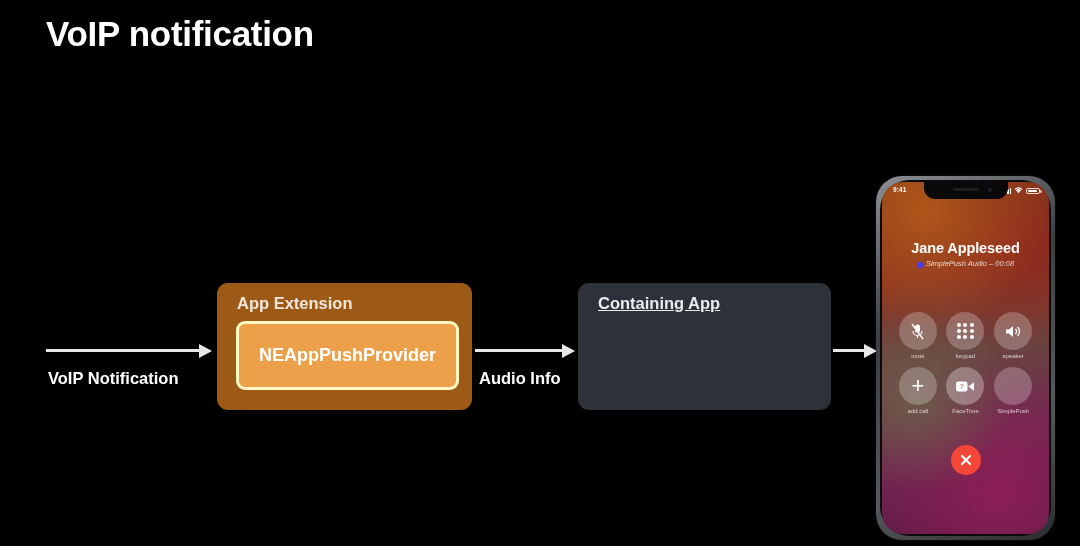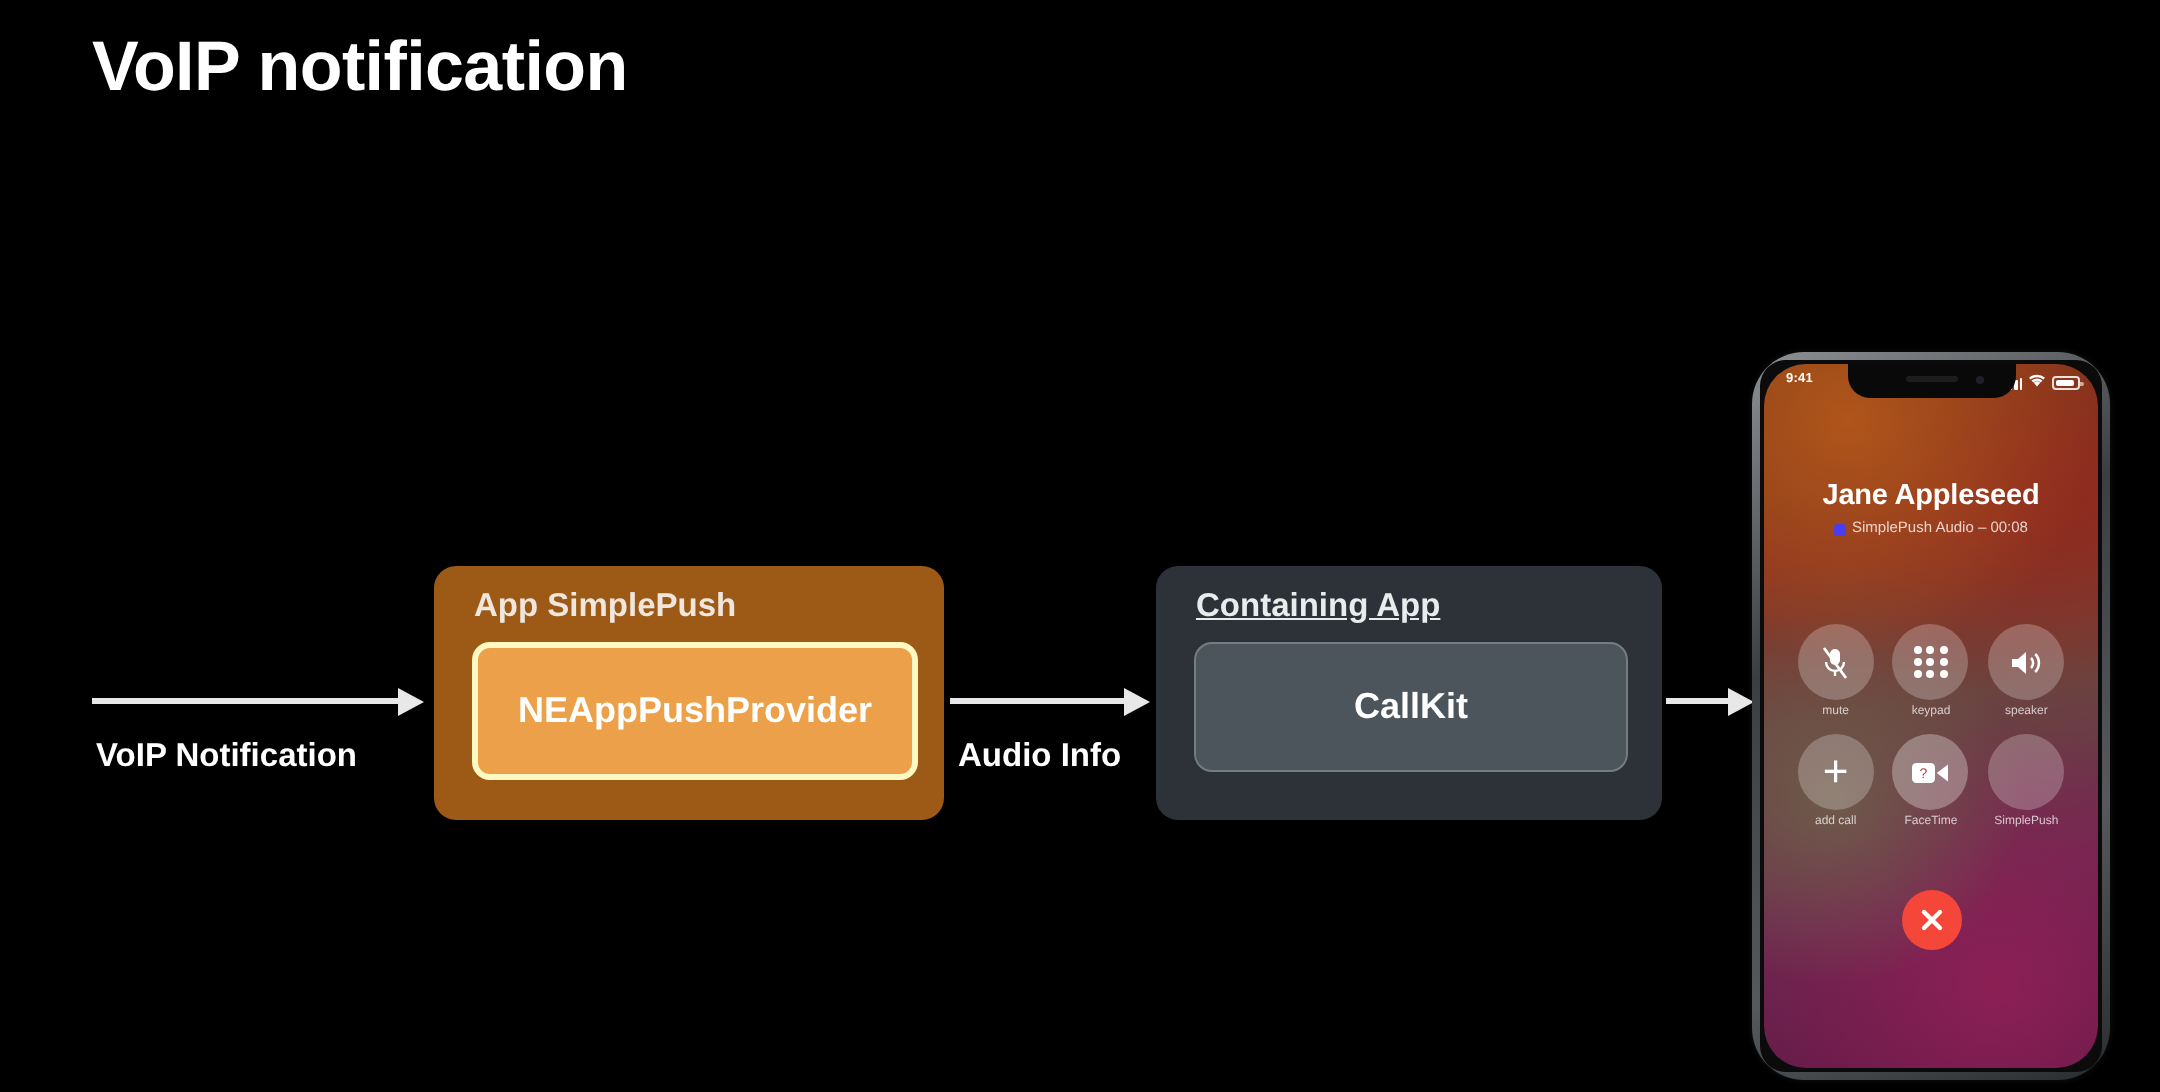--- a/index.html
+++ b/index.html
@@ -148,21 +148,21 @@
     height: 364px;
     border-radius: 26px;
     background: linear-gradient(150deg,#8d9195 0%,#3b3f42 35%,#55595c 70%,#2a2d2f 100%);
     padding: 4px;
     box-sizing: border-box;
     box-shadow: 0 0 3px rgba(255,255,255,0.08);
   }
   .phone-inner-frame {
     width: 100%;
     height: 100%;
-    border-radius: 13px;
+    border-radius: 30px;
     background: #0b0b0c;
     padding: 2px;
     box-sizing: border-box;
     position: relative;
   }
   .phone-screen {
     position: relative;
     width: 100%;
     height: 100%;
     border-radius: 21px;
@@ -276,20 +276,21 @@
     letter-spacing: -0.1px;
   }
   .caller-sub {
     margin-top: 3px;
     font-size: 7.5px;
     color: rgba(255,255,255,0.78);
     display: flex;
     align-items: flex-end;
     justify-content: center;
     gap: 3px;
+    font-style: italic;
   }
   .app-dot {
     width: 6px; height: 6px;
     border-radius: 1.8px;
     background: #4a3df0;
     display: inline-block;
   }
 
   .call-grid {
     position: absolute;
@@ -367,37 +368,34 @@
 
 <div class="flow">
 
   <div class="arrow arrow-1">
     <div class="shaft"></div>
     <div class="head"></div>
   </div>
   <div class="arrow-label label-1">VoIP Notification</div>
 
   <div class="group-box box-extension">
-    <div class="group-title">App SimplePush</div>
+    <div class="group-title">App Extension</div>
     <div class="inner-box">
       <span class="inner-label">NEAppPushProvider</span>
     </div>
   </div>
 
   <div class="arrow arrow-2">
     <div class="shaft"></div>
     <div class="head"></div>
   </div>
   <div class="arrow-label label-2">Audio Info</div>
 
   <div class="group-box box-containing">
     <div class="group-title">Containing App</div>
-    <div class="inner-box">
-      <span class="inner-label">CallKit</span>
-    </div>
   </div>
 
   <div class="arrow arrow-3">
     <div class="shaft"></div>
     <div class="head"></div>
   </div>
 </div>
 
 <div class="phone">
   <div class="phone-inner-frame">

